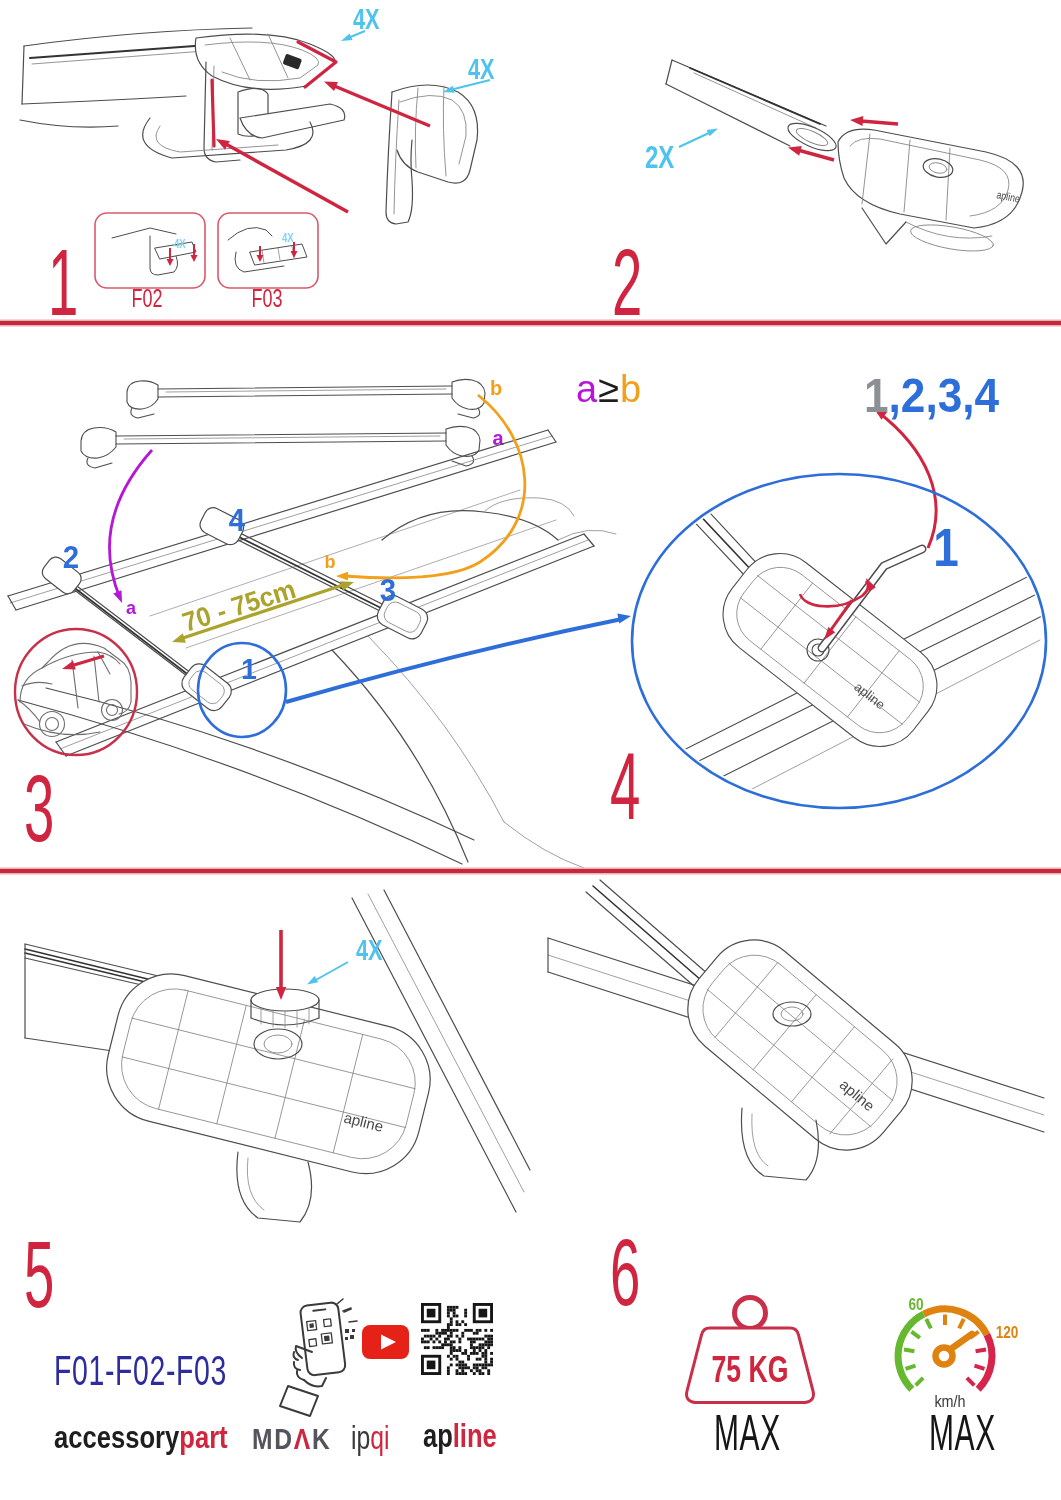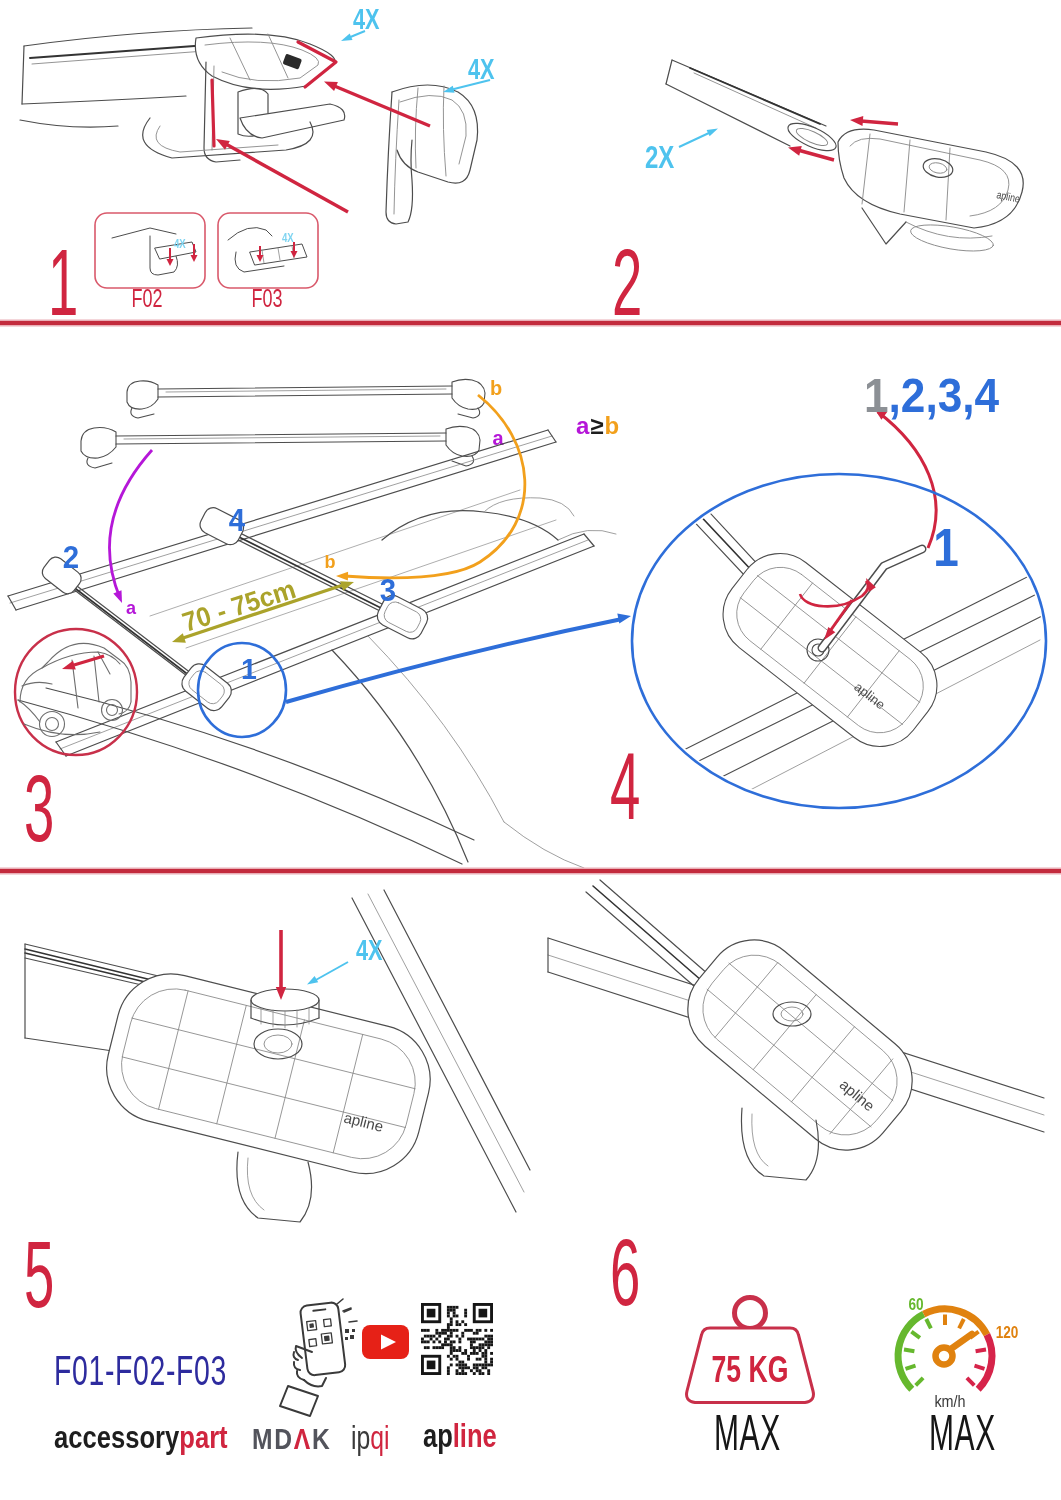--- a/index.html
+++ b/index.html
@@ -4,21 +4,21 @@
 <style>
   html,body{margin:0;padding:0;background:#fff;}
   body{width:1061px;height:1500px;position:relative;overflow:hidden;
        font-family:"Liberation Sans",sans-serif;-webkit-font-smoothing:antialiased;}
   svg{position:absolute;overflow:visible;}
   svg text{font-family:"Liberation Sans",sans-serif;}
   .step-num{position:absolute;color:#d02540;font-size:94px;font-weight:400;line-height:1;
             transform:scaleX(.58);transform-origin:0 0;letter-spacing:-2px;}
   .divider{position:absolute;left:0;width:1061px;height:4px;background:#c32b3d;
            box-shadow:0 -1.5px 0 #e9aeb6,0 1.5px 0 #e9aeb6;}
-  .rule{position:absolute;left:576px;top:368px;font-size:24px;font-weight:700;letter-spacing:1px;margin-top:44px;}
+  .rule{position:absolute;left:576px;top:368px;font-size:38px;font-weight:400;letter-spacing:1px;}
   .seq{position:absolute;left:864px;top:368px;font-size:48px;font-weight:700;transform:scaleX(.92);transform-origin:0 0;}
   .model{position:absolute;left:54px;top:1346px;font-size:43px;font-weight:500;color:#2d2b9e;
          transform:scaleX(.66);transform-origin:0 0;letter-spacing:1px;}
   .brand1{position:absolute;left:54px;top:1419px;font-size:32px;font-weight:600;color:#1e1e1e;
           transform:scaleX(.8);transform-origin:0 0;}
   .brand2{position:absolute;left:252px;top:1423px;font-size:29px;font-weight:700;color:#53545c;
           transform:scaleX(.85);transform-origin:0 0;letter-spacing:2px;}
   .brand3{position:absolute;left:351px;top:1419px;font-size:33px;font-weight:500;color:#3a3a3a;
           transform:scaleX(.75);transform-origin:0 0;}
   .brand4{position:absolute;left:423px;top:1416px;font-size:34px;font-weight:600;color:#1e1e1e;

